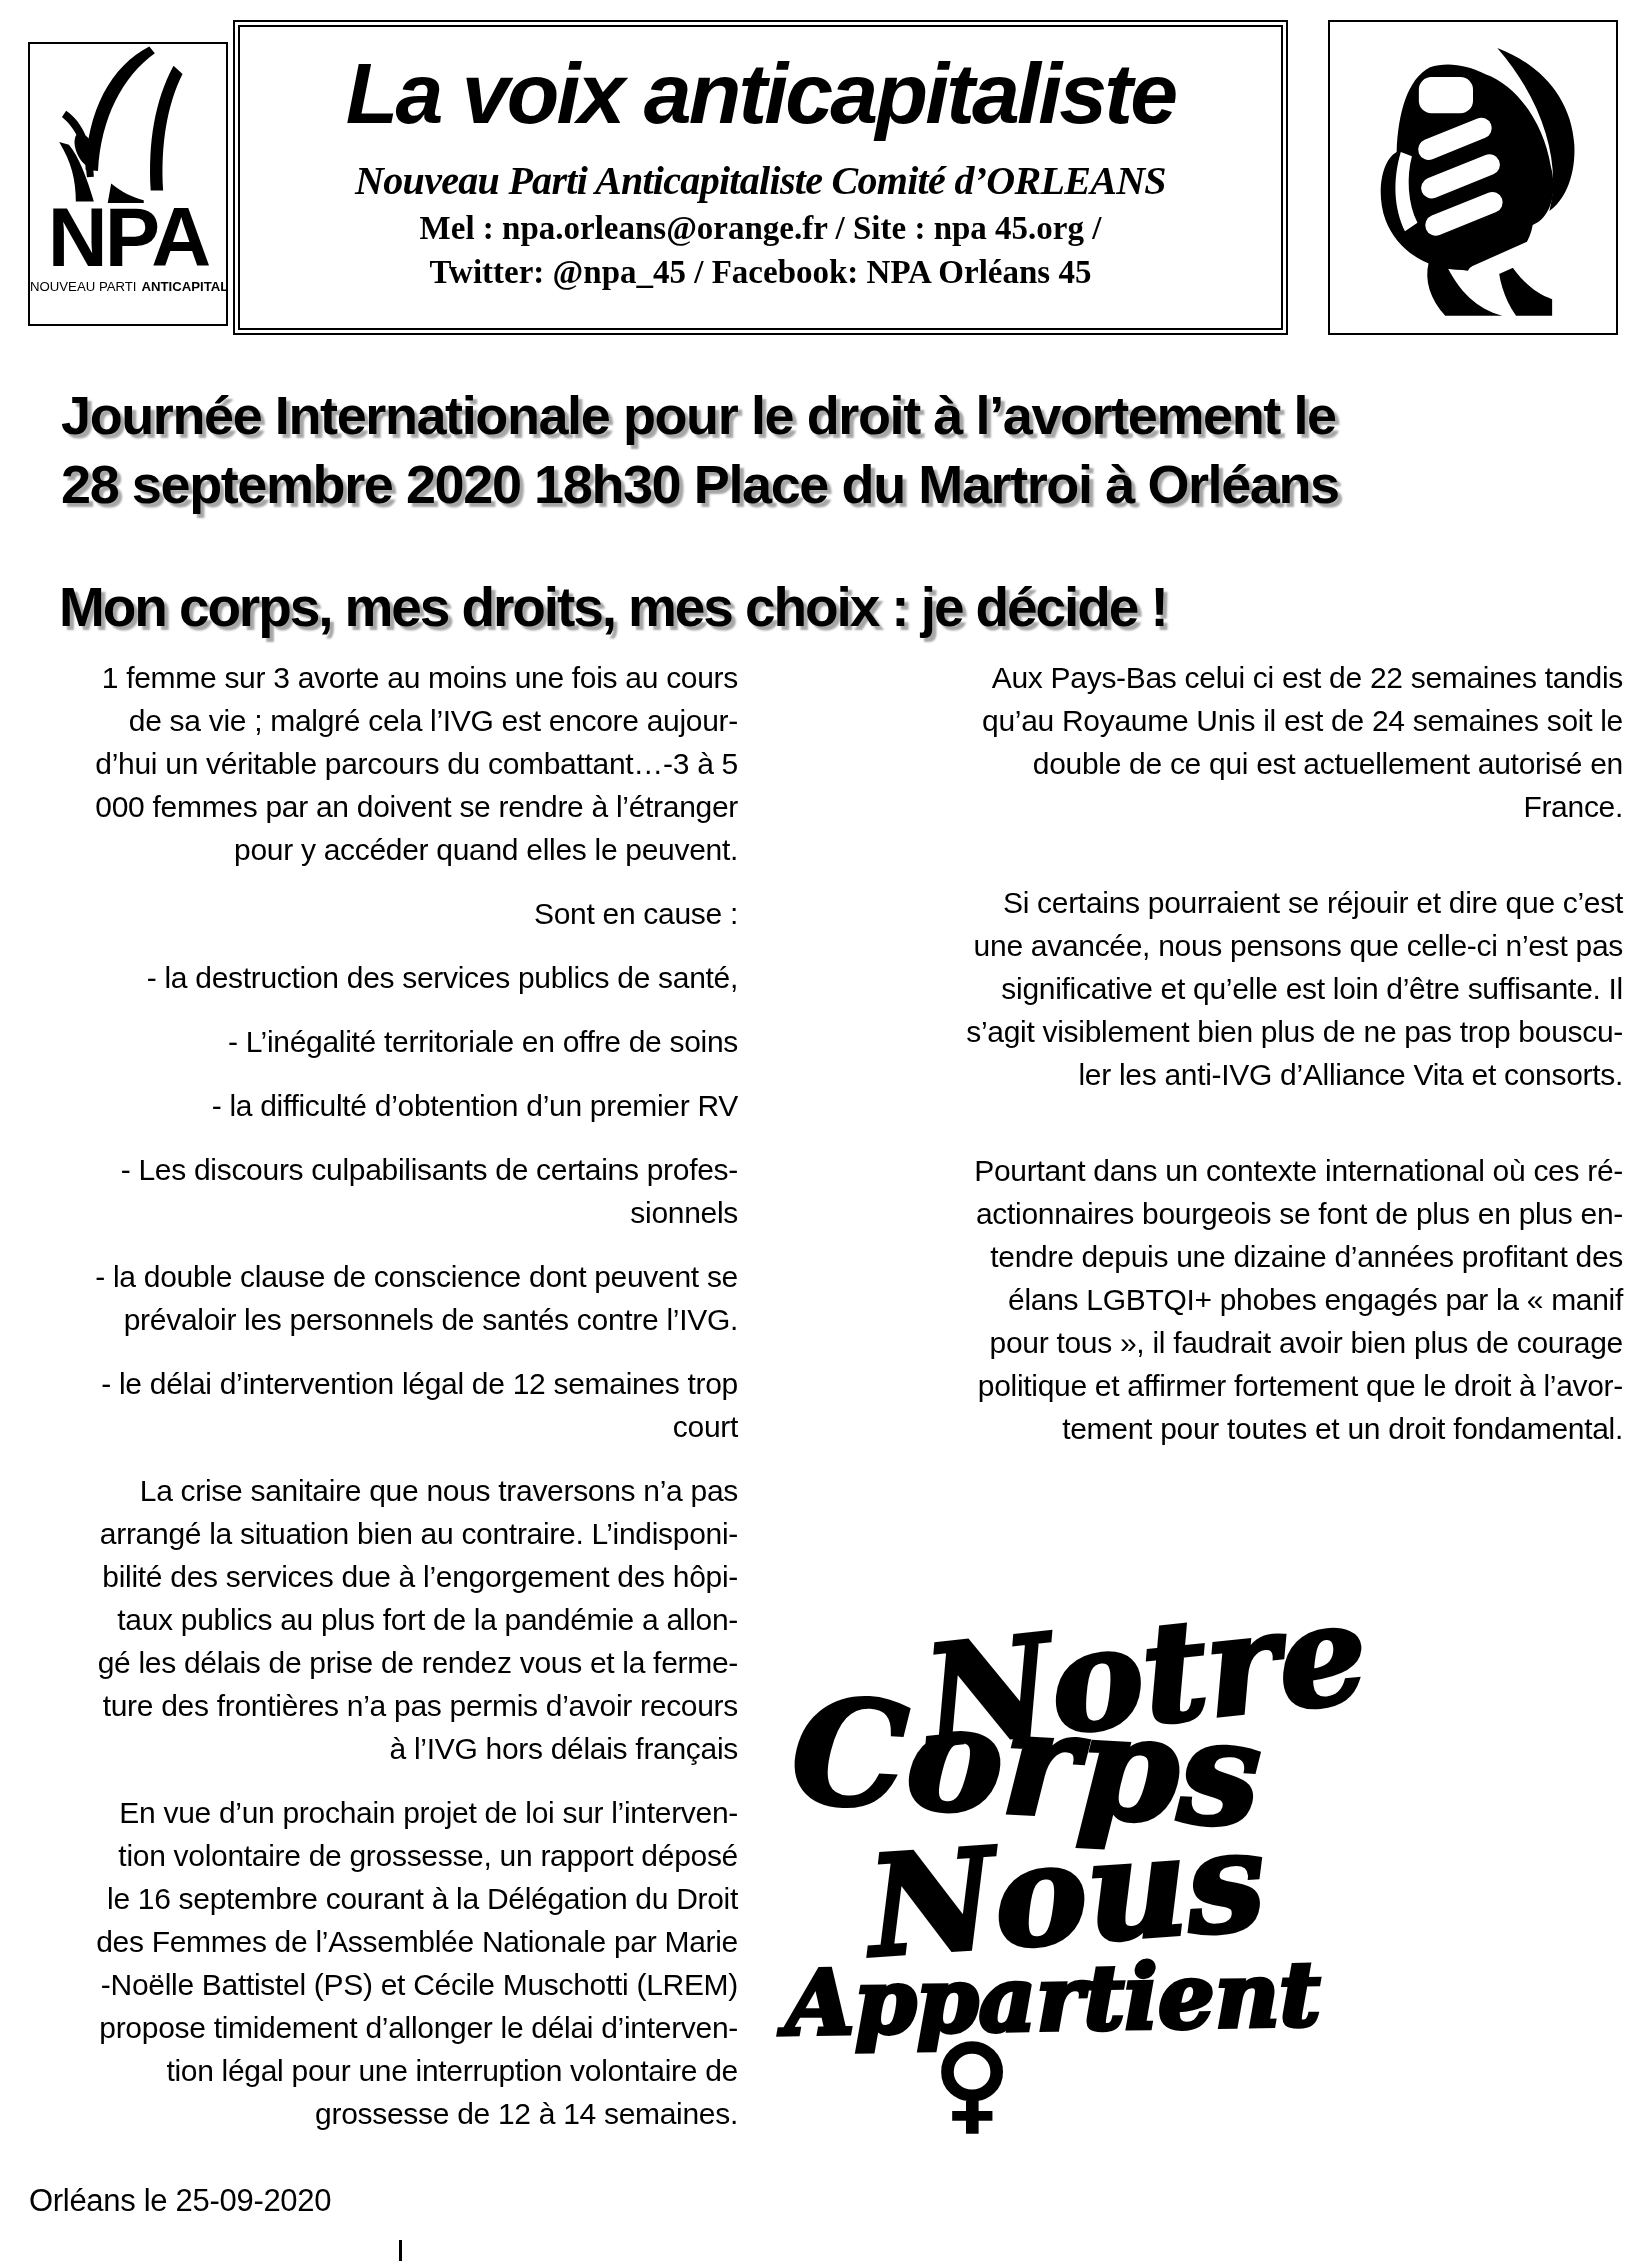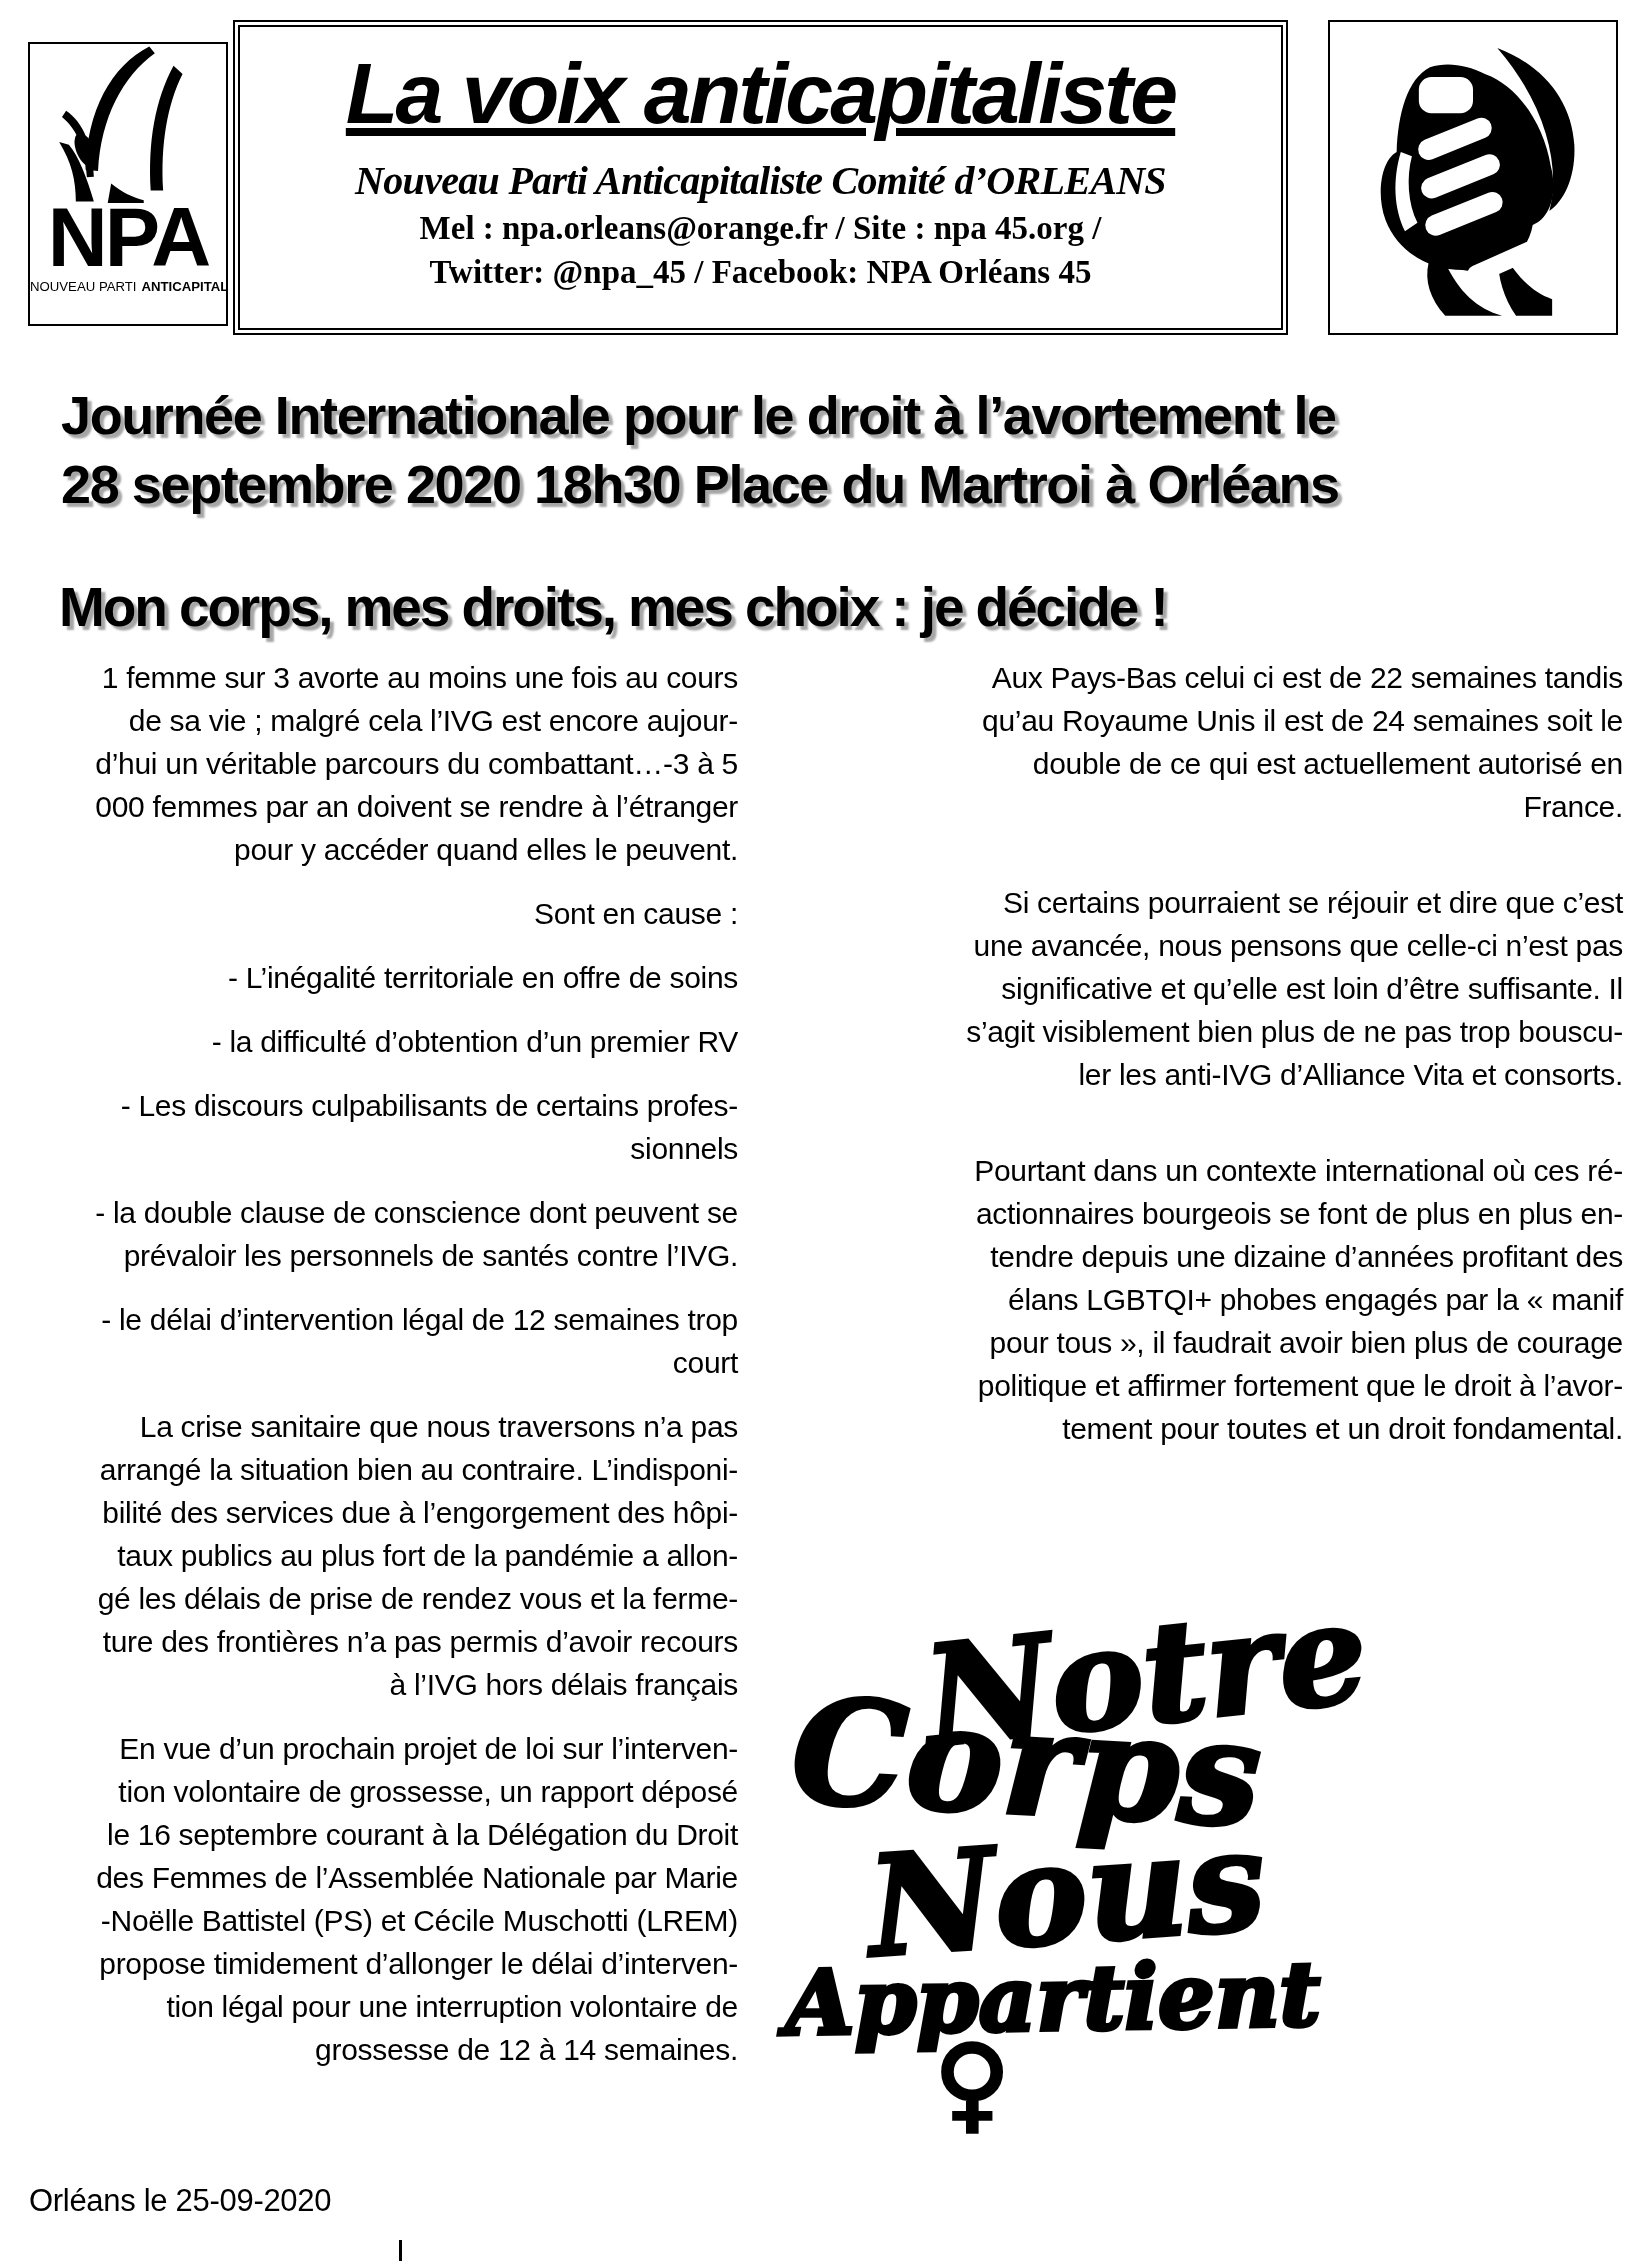--- a/index.html
+++ b/index.html
@@ -29,21 +29,21 @@
   .npa-tagline .bold { font-weight: bold; }
 
   .masthead {
     position: absolute; left: 233px; top: 19.5px;
     width: 1055px; height: 315px;
     border: 7.6px double #000; box-sizing: border-box;
     text-align: center;
   }
   .masthead-title {
     font-size: 86px; font-weight: bold; font-style: italic;
-    letter-spacing: -2.8px; margin-top: 21px; line-height: 1.05; text-decoration: underline;
+    letter-spacing: -2.8px; margin-top: 21px; line-height: 1.05;
   }
   .masthead-org {
     font-family: "Liberation Serif", serif;
     font-style: italic; font-weight: bold;
     font-size: 40px; margin-top: 19px; letter-spacing: -0.7px;
   }
   .masthead-contact {
     font-family: "Liberation Serif", serif;
     font-weight: bold; font-size: 33px; line-height: 40px; margin-top: 4.2px;
   }
@@ -160,20 +160,21 @@
 28 septembre 2020 18h30 Place du Martroi à Orléans</div>
 <div class="headline-slogan">Mon corps, mes droits, mes choix : je décide !</div>
 
 <div class="col col-left">
   <p>1 femme sur 3 avorte au moins une fois au cours
 de sa vie ; malgré cela l’IVG est encore aujour-
 d’hui un véritable parcours du combattant…-3 à 5
 000 femmes par an doivent se rendre à l’étranger
 pour y accéder quand elles le peuvent.</p>
   <p>Sont en cause :</p>
+  <p>- la destruction des services publics de santé,</p>
   <p>- L’inégalité territoriale en offre de soins</p>
   <p>- la difficulté d’obtention d’un premier RV</p>
   <p>- Les discours culpabilisants de certains profes-
 sionnels</p>
   <p>- la double clause de conscience dont peuvent se
 prévaloir les personnels de santés contre l’IVG.</p>
   <p>- le délai d’intervention légal de 12 semaines trop
 court</p>
   <p>La crise sanitaire que nous traversons n’a pas
 arrangé la situation bien au contraire. L’indisponi-

